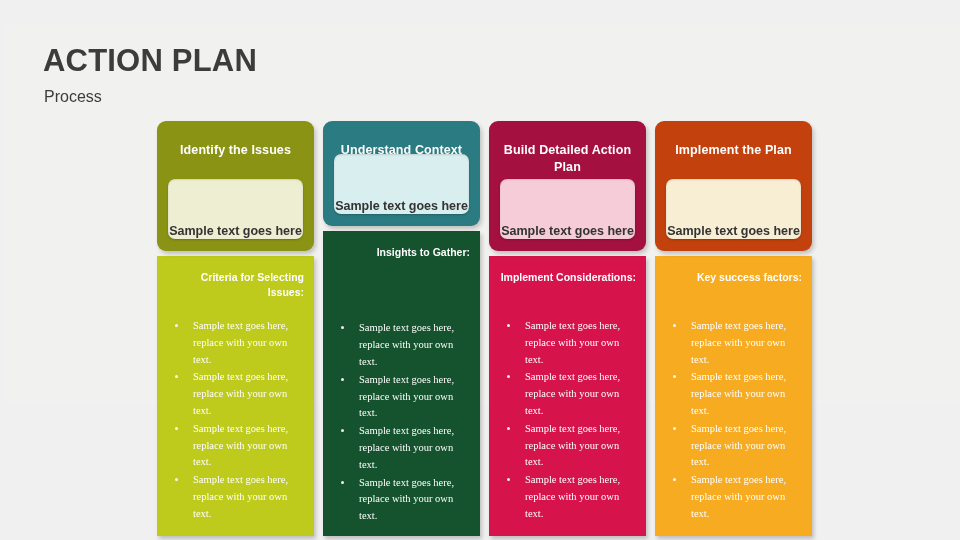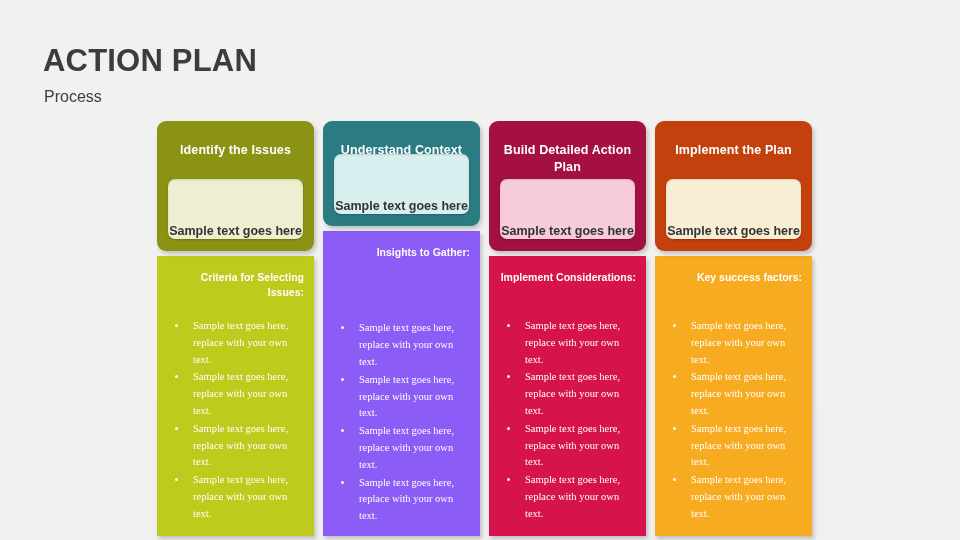--- a/index.html
+++ b/index.html
@@ -194,21 +194,21 @@
           </ul>
         </div>
       </div>
       <div class="column">
         <div class="header-card" style="background: rgb(43, 123, 131);">
           <div class="header-title">Understand Context</div>
           <div class="header-inner" style="background: rgb(217, 238, 238);">
             <div class="header-inner-text">Sample text goes here</div>
           </div>
         </div>
-        <div class="body-panel" style="background: #8b5cf6; gap: 27px;">
+        <div class="body-panel" style="background: #14532d; gap: 27px;">
           <div class="body-heading">Insights to Gather:</div>
           <ul class="bullet-list">
             <li class="bullet-item">
               <span class="bullet-dot"></span>
               <span class="bullet-text">Sample text goes here, replace with your own text.</span>
             </li>
             <li class="bullet-item">
               <span class="bullet-dot"></span>
               <span class="bullet-text">Sample text goes here, replace with your own text.</span>
             </li>

